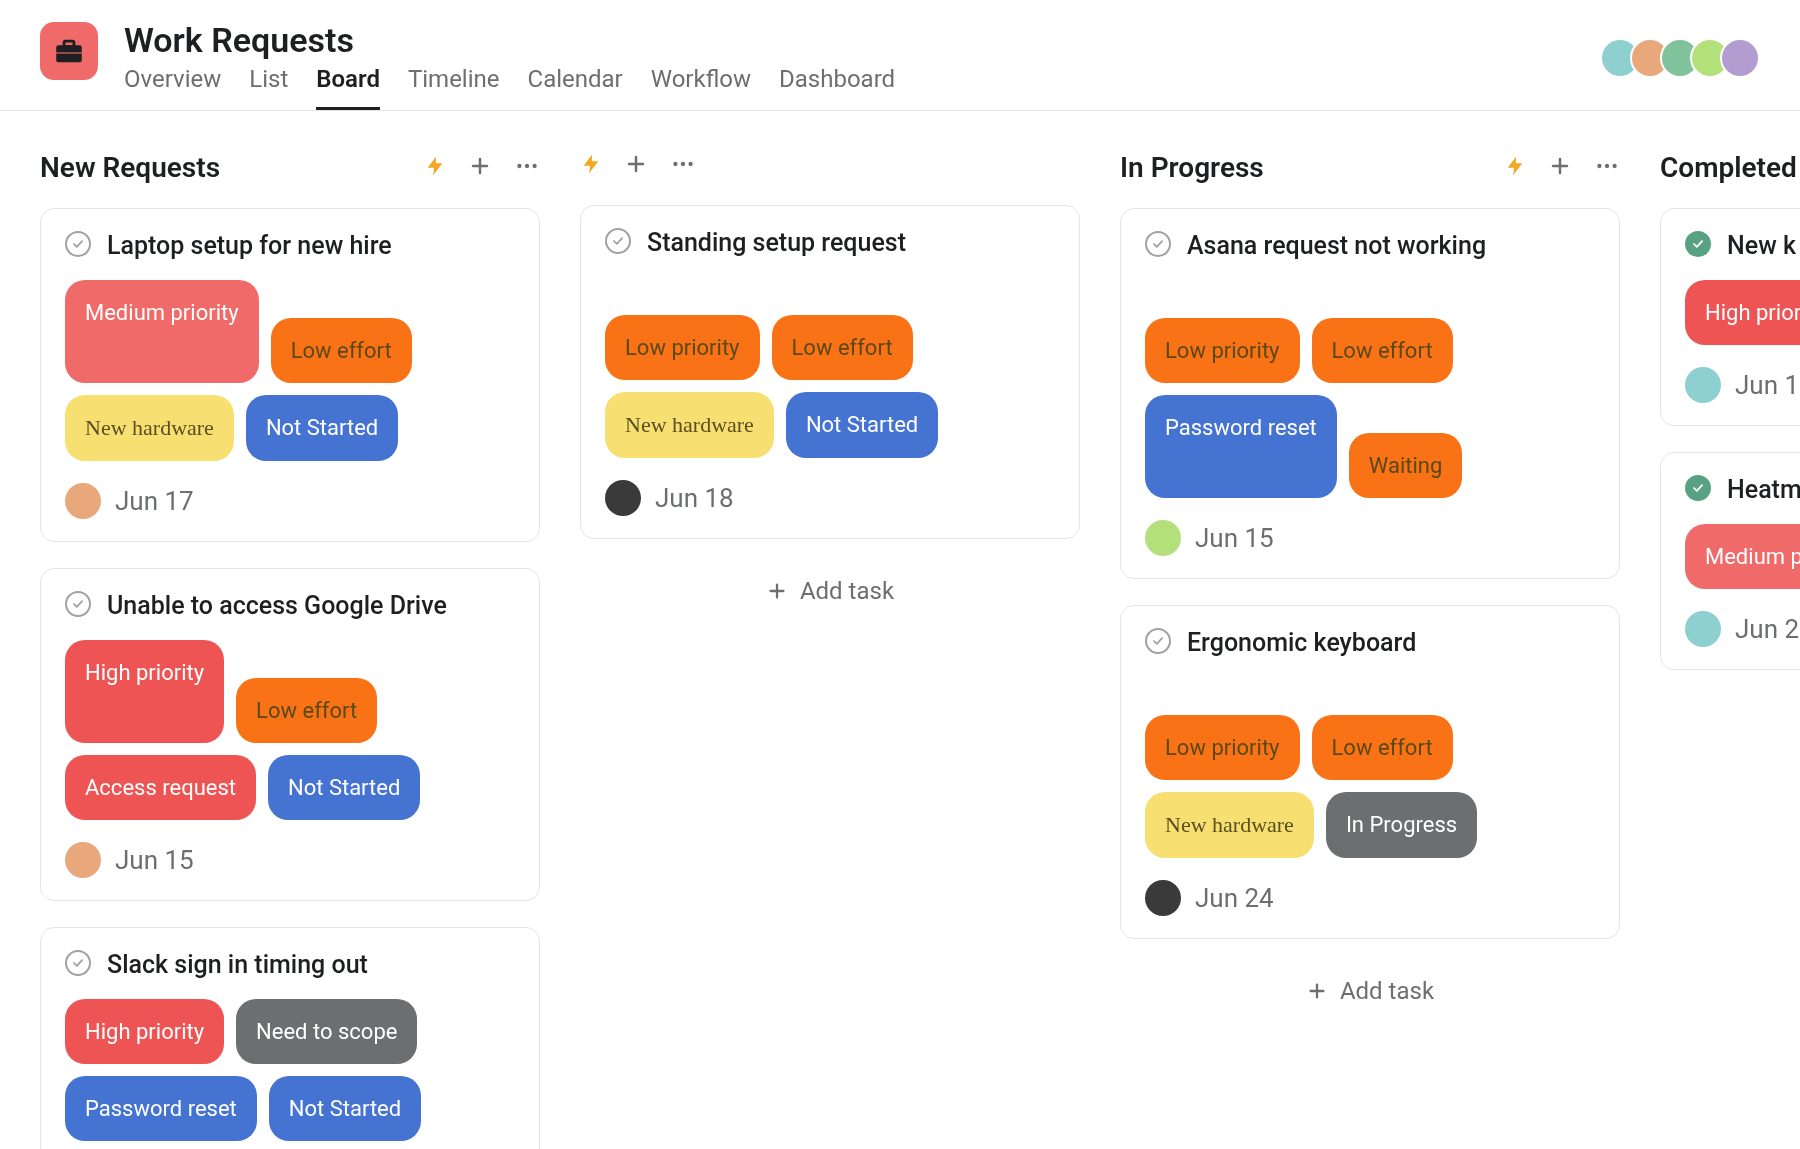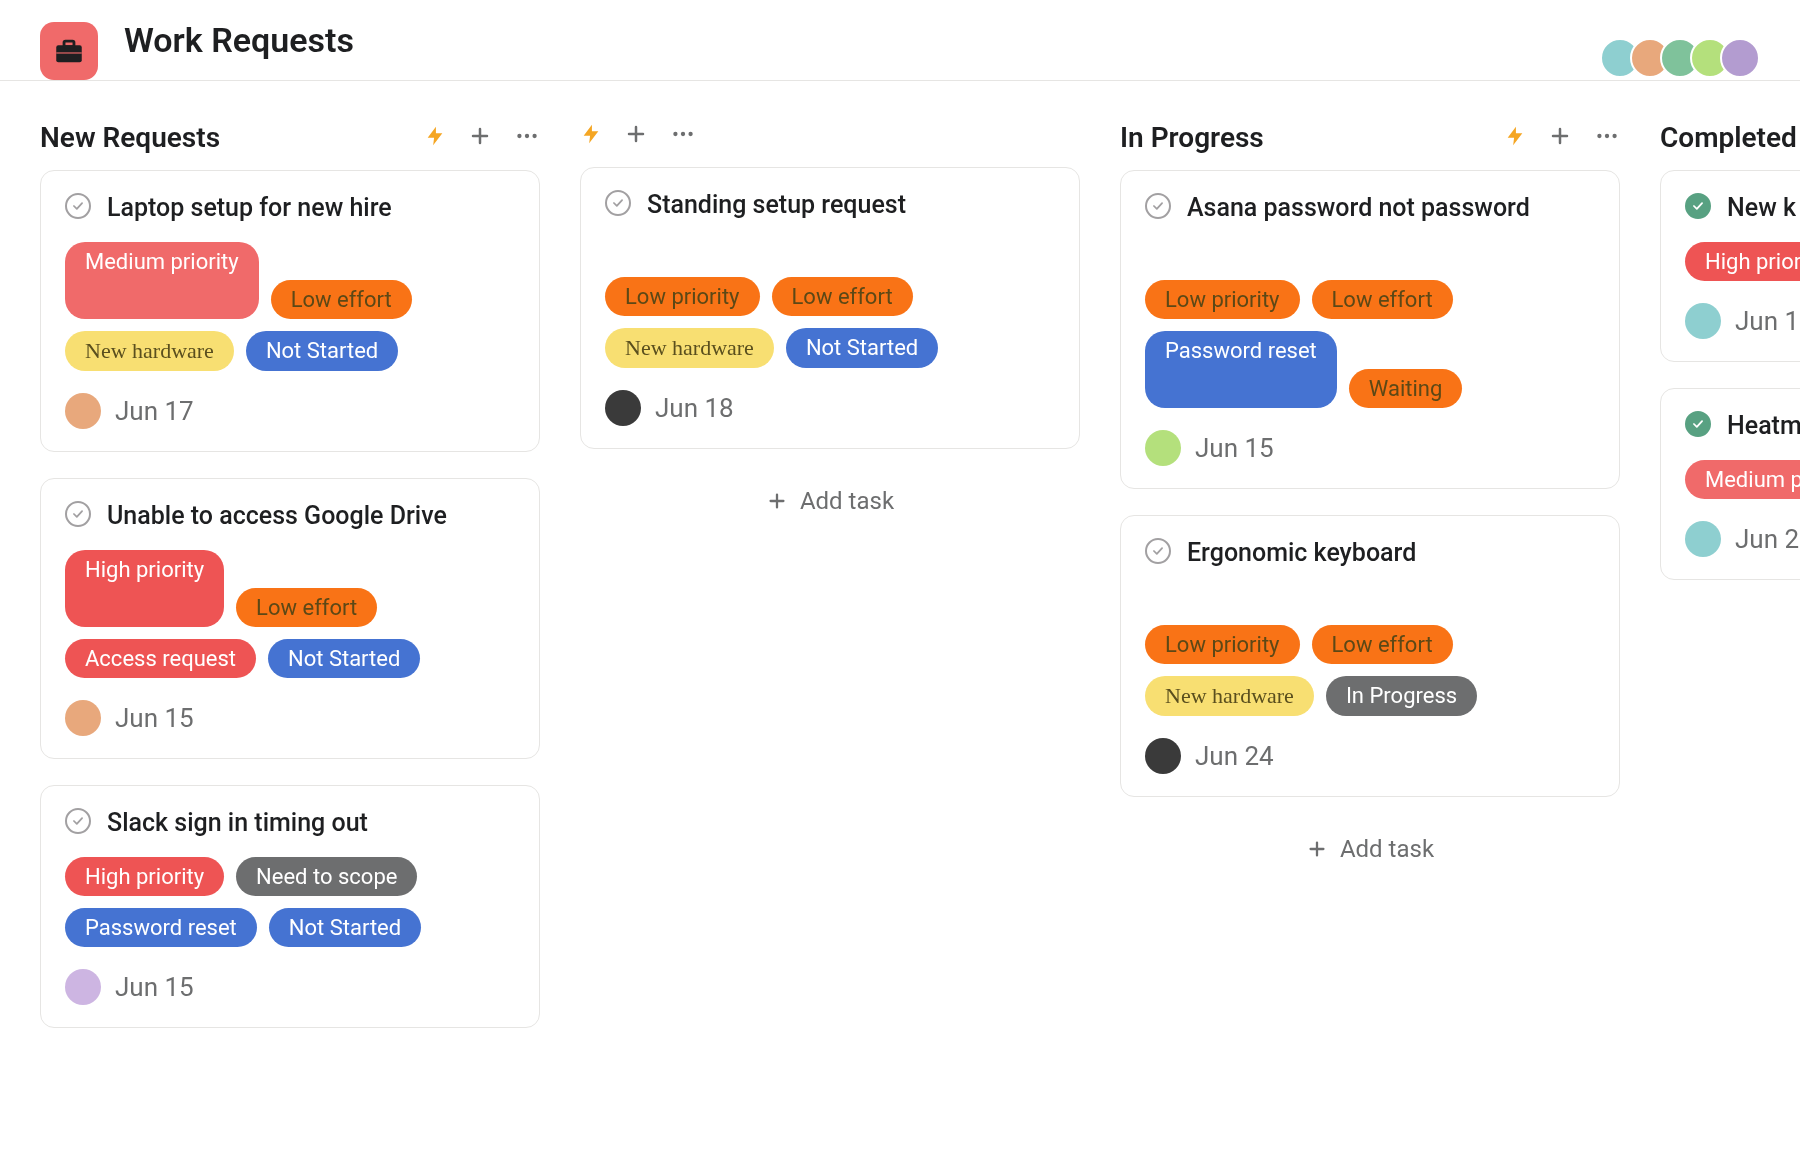--- a/index.html
+++ b/index.html
@@ -73,21 +73,21 @@
   padding: 40px 0 0 40px;
   overflow-x: hidden;
 }
 .column {
   width: 500px;
   flex-shrink: 0;
 }
 .col-head {
   display: flex;
   align-items: center;
-  margin-bottom: 16px;
+  margin-bottom: 24px;
 }
 .col-title {
   font-size: 28px;
   font-weight: 600;
   flex: 1;
 }
 .col-actions {
   display: flex;
   align-items: center;
   gap: 22px;
@@ -130,21 +130,21 @@
   overflow: hidden;
 }
 .tags {
   display: flex;
   flex-wrap: wrap;
   gap: 12px;
   margin-bottom: 22px;
 }
 .tag {
   font-size: 22px;
-  padding: 7px 20px;
+  padding: 20px 20px;
   border-radius: 20px;
   white-space: nowrap;
 }
 .tag-coral   { background: #f06a6a; color: #fff; }
 .tag-orange  { background: #f97316; color: #5c4816; margin-top: 38px; }
 .tag-yellow  { background: #f8df72; color: #5a4f1e; font-family: Liberation Serif, serif; }
 .tag-blue    { background: #4573d2; color: #fff; }
 .tag-red     { background: #ee5454; color: #fff; }
 .tag-gray    { background: #6d6e6f; color: #fff; }
 .card-footer {
@@ -178,20 +178,29 @@
 <div class="header">
   <div class="project-icon">
     <svg viewBox="0 0 24 24" fill="none">
       <rect x="3" y="8" width="18" height="12" rx="1.5" fill="#1e1f21"></rect>
       <rect x="8.5" y="5" width="7" height="4" rx="1" stroke="#1e1f21" stroke-width="2" fill="none"></rect>
       <rect x="3" y="13" width="18" height="0.8" fill="#f06a6a"></rect>
     </svg>
   </div>
   <div class="header-main">
     <div class="project-title">Work Requests</div>
+    <div class="tabs" id="tabs">
+        <div class="tab">Overview</div>
+        <div class="tab">List</div>
+        <div class="tab active">Board</div>
+        <div class="tab">Timeline</div>
+        <div class="tab">Calendar</div>
+        <div class="tab">Workflow</div>
+        <div class="tab">Dashboard</div>
+      </div>
   </div>
   <div class="avatars" id="avatars">
       <div class="avatar" style="background: rgb(142, 207, 208);"></div>
       <div class="avatar" style="background: rgb(232, 168, 124);"></div>
       <div class="avatar" style="background: rgb(127, 194, 155);"></div>
       <div class="avatar" style="background: rgb(180, 224, 124);"></div>
       <div class="avatar" style="background: rgb(179, 156, 208);"></div>
     </div>
 </div>
 
@@ -334,21 +343,21 @@
             </svg></span>
         </div>
       </div>
       <div class="card">
         <div class="card-title-row">
           <span class="check-circle">
             <svg viewBox="0 0 24 24">
               <polyline points="5,12 10,17 19,7" fill="none" stroke="#a2a0a2" stroke-width="3" stroke-linecap="round" stroke-linejoin="round"></polyline>
             </svg>
           </span>
-          <div class="card-title">Asana password not password</div>
+          <div class="card-title">Asana request not working</div>
         </div>
         <div class="tags">
           <span class="tag tag-orange">Low priority</span>
           <span class="tag tag-orange">Low effort</span>
           <span class="tag tag-blue">Password reset</span>
           <span class="tag tag-orange">Waiting</span>
         </div>
         <div class="card-footer">
           <div class="assignee" style="background: rgb(180, 224, 124);"></div>
           <div class="due">Jun 15</div>

